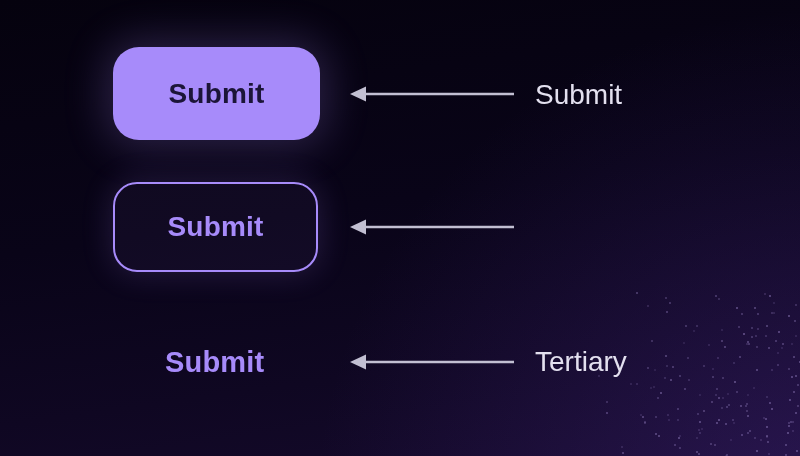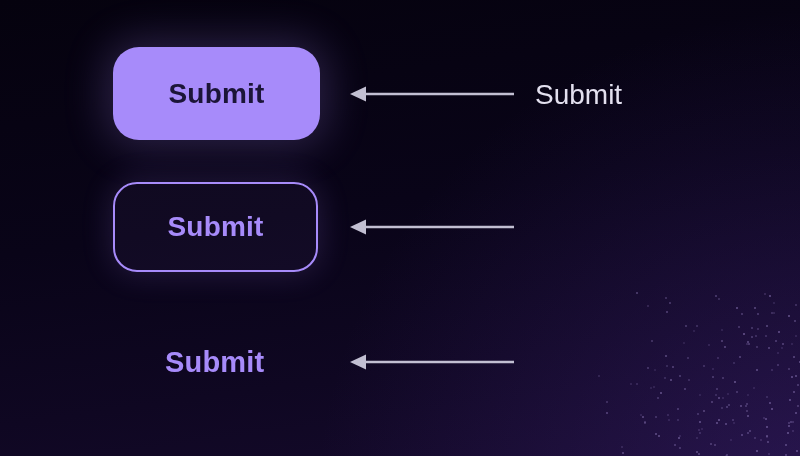--- a/index.html
+++ b/index.html
@@ -272,14 +272,15 @@
   <svg class="arrow arrow-2" viewBox="0 0 167 20" aria-hidden="true">
     <line x1="14" y1="10" x2="165" y2="10" stroke="#c2bfd2" stroke-width="2.6"></line>
     <polygon points="1,10 17,2.5 17,17.5" fill="#c2bfd2"></polygon>
   </svg>
 
   <button class="btn btn-tertiary">Submit</button>
   <svg class="arrow arrow-3" viewBox="0 0 167 20" aria-hidden="true">
     <line x1="14" y1="10" x2="165" y2="10" stroke="#c2bfd2" stroke-width="2.6"></line>
     <polygon points="1,10 17,2.5 17,17.5" fill="#c2bfd2"></polygon>
   </svg>
+  <div class="annotation annotation-3">Tertiary</div>
 
 </div>
 
 </body></html>

